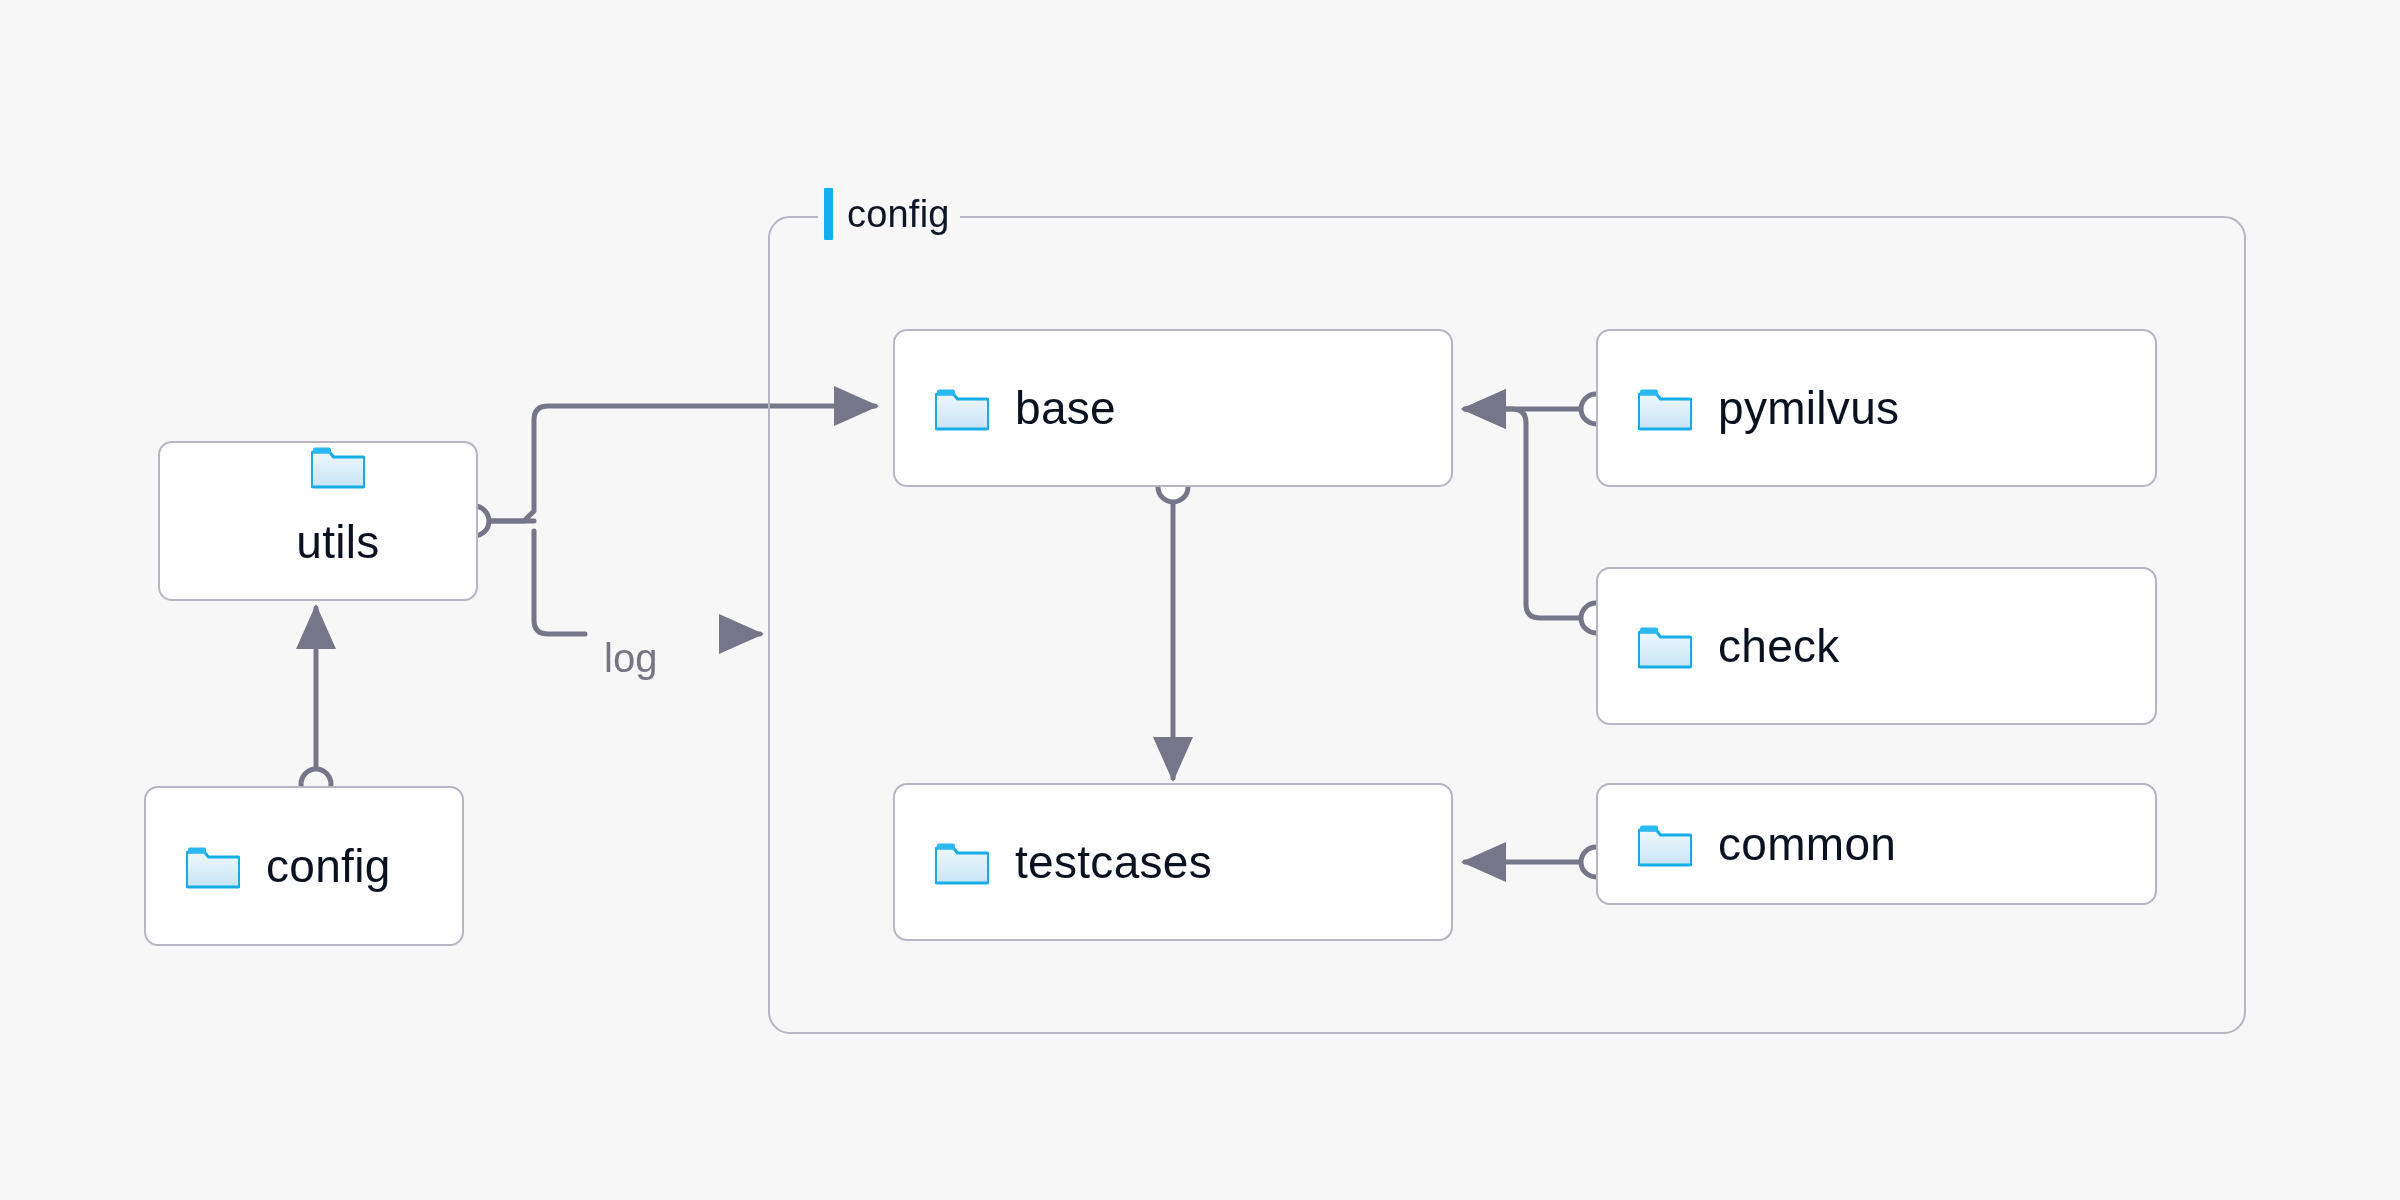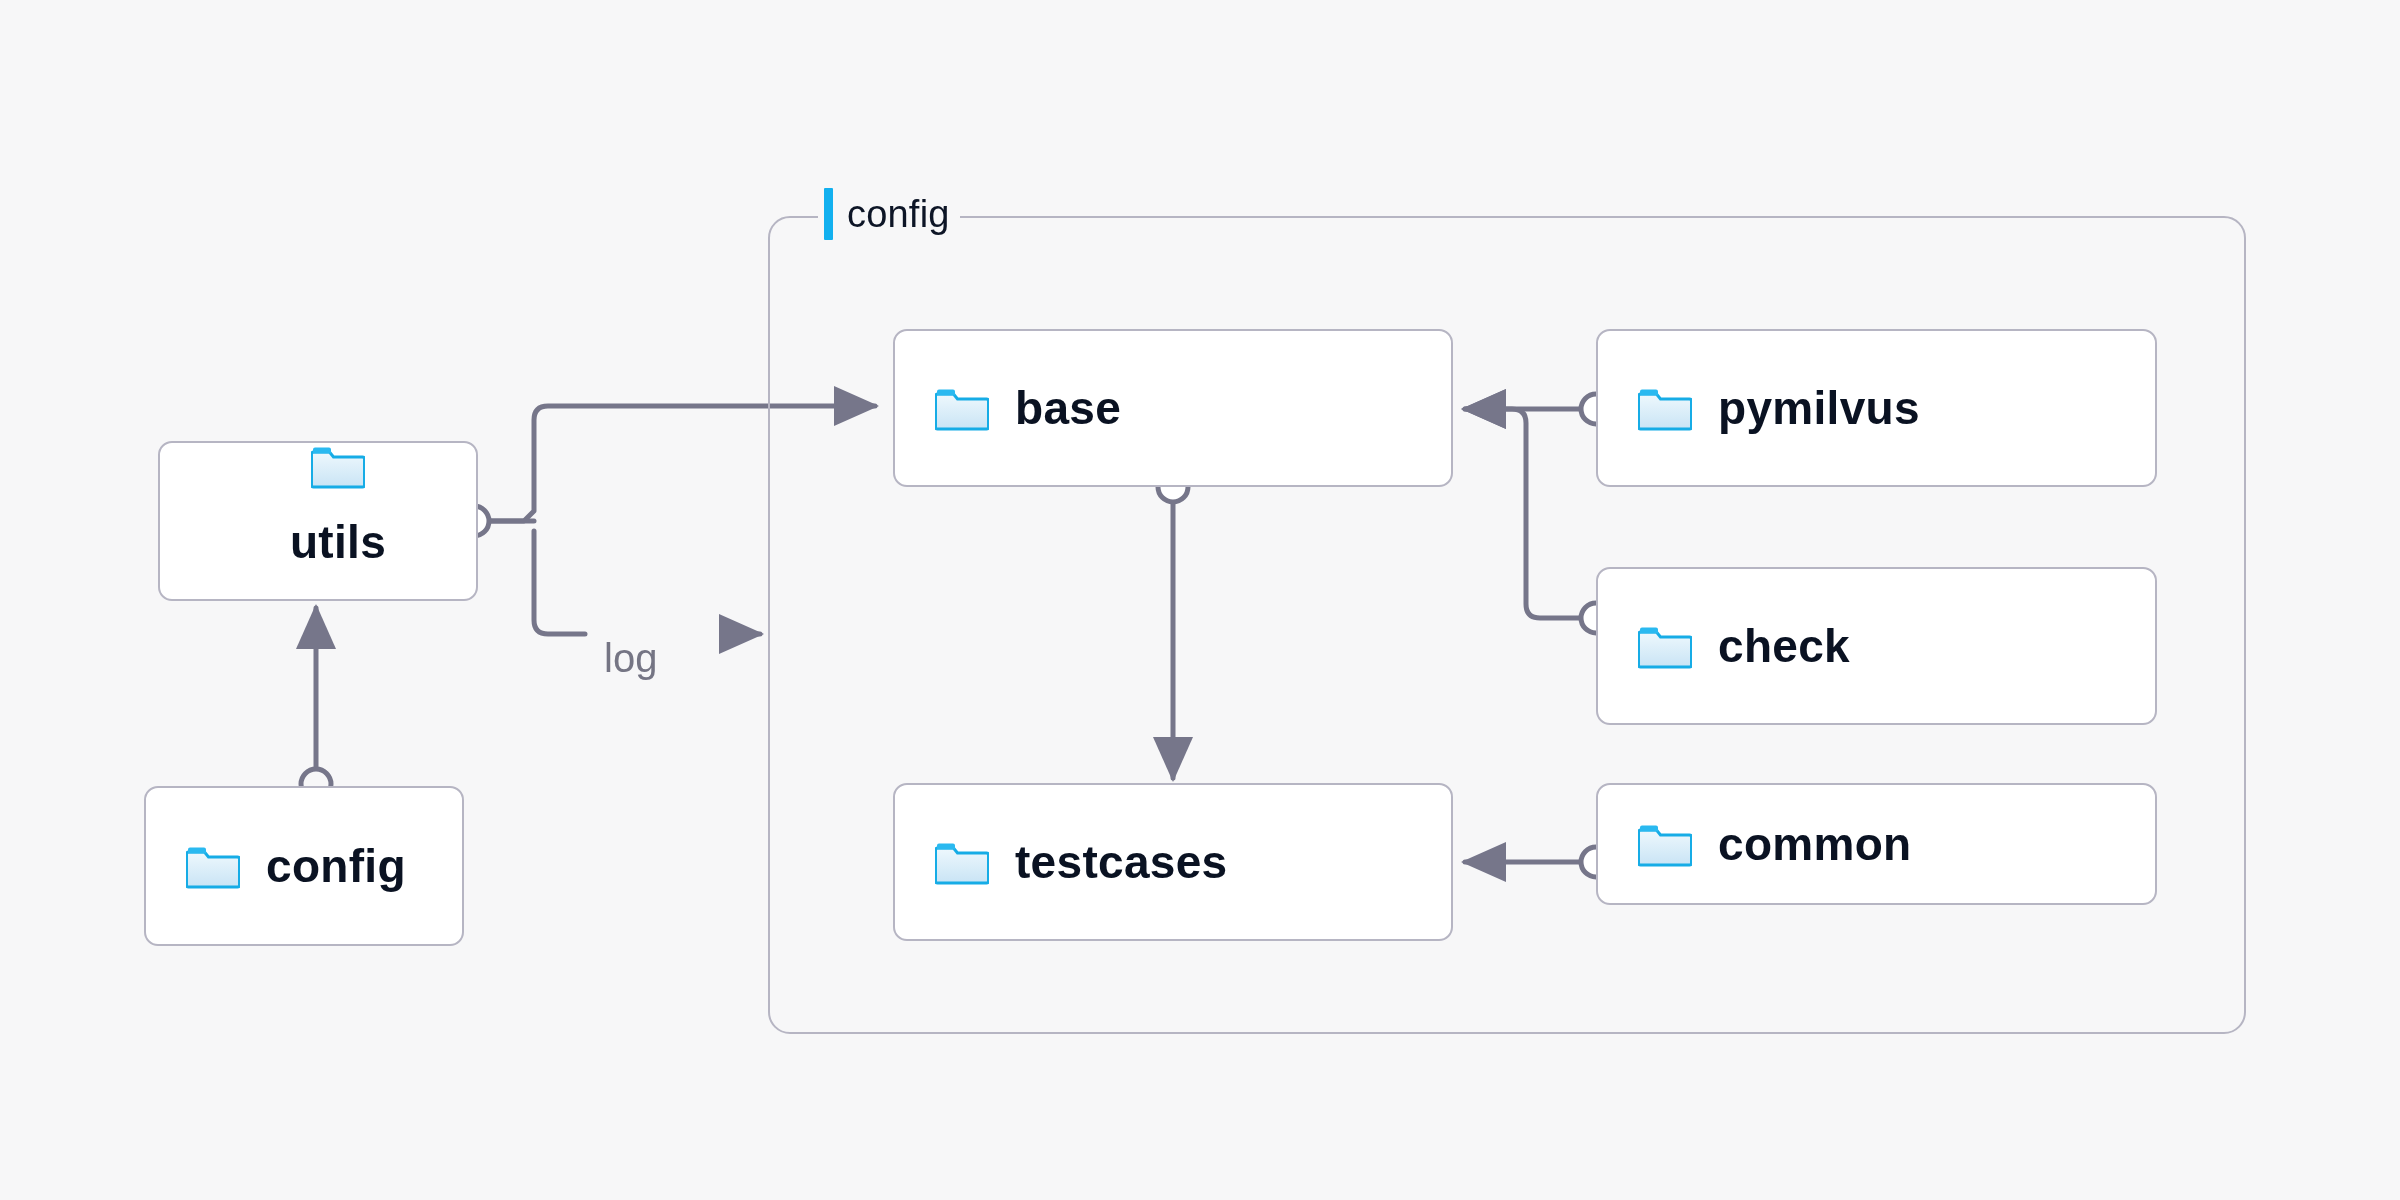--- a/index.html
+++ b/index.html
@@ -46,21 +46,21 @@
     border: 2px solid #b6b5c3;
     border-radius: 14px;
     display: flex;
     align-items: center;
     padding-left: 40px;
     gap: 26px;
   }
   .node-label {
     font-size: 46px;
     color: #0a1222;
-    font-weight: 700;
+    font-weight: 400;
     letter-spacing: .3px;
     white-space: nowrap;
   }
   .folder-icon { width: 54px; height: 46px; flex: 0 0 auto; display: block; }
 
   
   #edges { position: absolute; left: 0; top: 0; width: 2400px; height: 1200px; pointer-events: none; }
   .edge-label {
     position: absolute;
     font-size: 40px;

